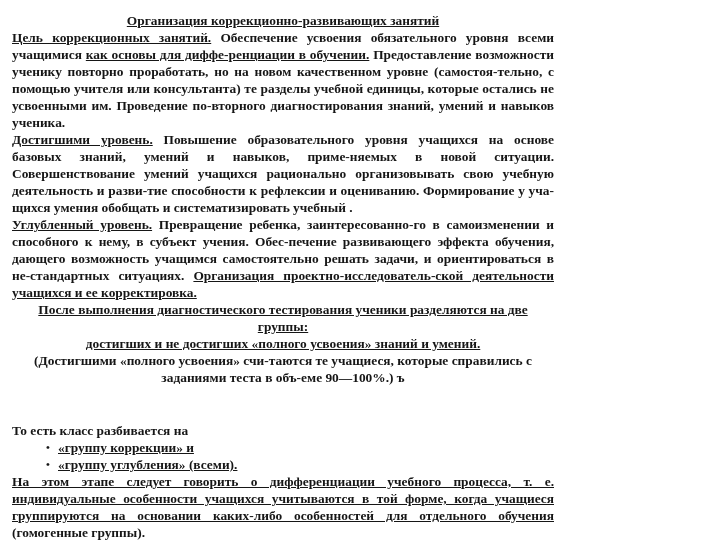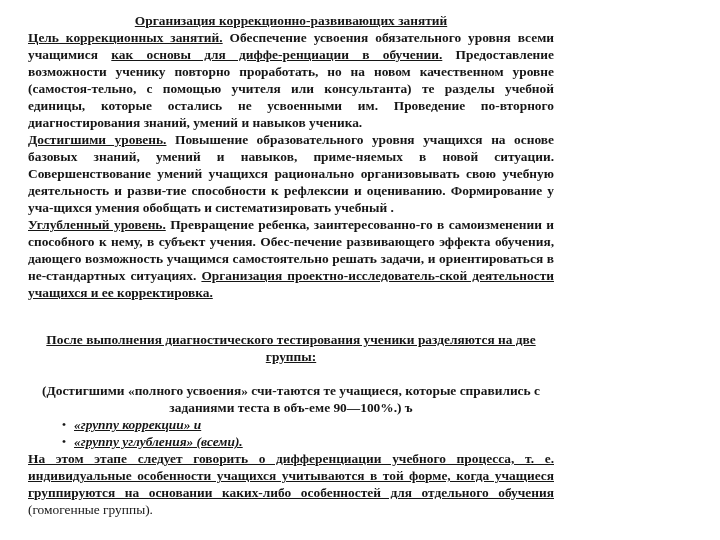--- a/index.html
+++ b/index.html
@@ -5,40 +5,40 @@
   html, body { margin: 0; padding: 0; }
   body {
     width: 720px; height: 540px;
     background: #ffffff;
     font-family: "Liberation Serif", serif;
     color: #161616;
   }
   .page {
     box-sizing: border-box;
     width: 580px; height: 540px;
-    padding: 12px 26px 8px 28px;
+    padding: 12px 26px 8px 12px;
     overflow: hidden;
   }
   p {
     margin: 0;
     font-size: 13.4px;
     line-height: 17px;
     font-weight: bold;
   }
   .title {
     text-align: center;
     text-decoration: underline;
   }
   .just   { text-align: justify; }
   .center { text-align: center; }
   .u      { text-decoration: underline; }
-  .normal { font-weight: normal; }
-  .gap-lg { margin-top: 30px; }
+  .normal { font-weight: bold; }
+  .gap-lg { }
   .gap-xl { margin-top: 36px; }
-  .bullet-line { padding-left: 34px; font-style: italic; }
+  .bullet-line { padding-left: 34px; }
   .bullet-glyph { display: inline-block; width: 12px; font-size: 11px; vertical-align: top; }
 </style>
 </head>
 <body>
 
 <div class="page">
 
   <p class="title">Организация коррекционно-развивающих занятий</p>
 
   <p class="just">
@@ -49,24 +49,27 @@
   <p class="just">
     <span class="u">Достигшими уровень.</span><span> Повышение образовательного уровня учащихся на основе базовых знаний, умений и навыков, приме-няемых в новой ситуации. Совершенствование умений учащихся рационально организовывать свою учебную деятельность и разви-тие способности к рефлексии и оцениванию. Формирование у уча-щихся умения обобщать и систематизировать учебный .</span>
   </p>
 
   <p class="just">
     <span class="u">Углубленный уровень.</span><span> Превращение ребенка, заинтересованно-го в самоизменении и способного к нему, в субъект учения. Обес-печение развивающего эффекта обучения, дающего возможность учащимся самостоятельно решать задачи, и ориентироваться в не-стандартных ситуациях. </span><span class="u">Организация проектно-исследователь-ской деятельности учащихся и ее корректировка.</span>
   </p>
 
   <p class="center gap-lg">
     <span class="u">После выполнения диагностического тестирования ученики разделяются на две группы:</span><br>
-    <br>
+    <span class="u">достигших и не достигших «полного усвоения» знаний и умений.</span><br>
     <span>(Достигшими «полного усвоения» счи-таются те учащиеся, которые справились с заданиями теста в объ-еме 90—100%.) ъ</span>
   </p>
 
+  <p class="gap-xl">
+    <span>То есть класс разбивается на</span>
+  </p>
 
   <p class="bullet-line">
     <span class="bullet-glyph">•</span><span class="u">«группу коррекции» и</span>
   </p>
 
   <p class="bullet-line">
     <span class="bullet-glyph">•</span><span class="u">«группу углубления» (всеми).</span>
   </p>
 
   <p class="just">

